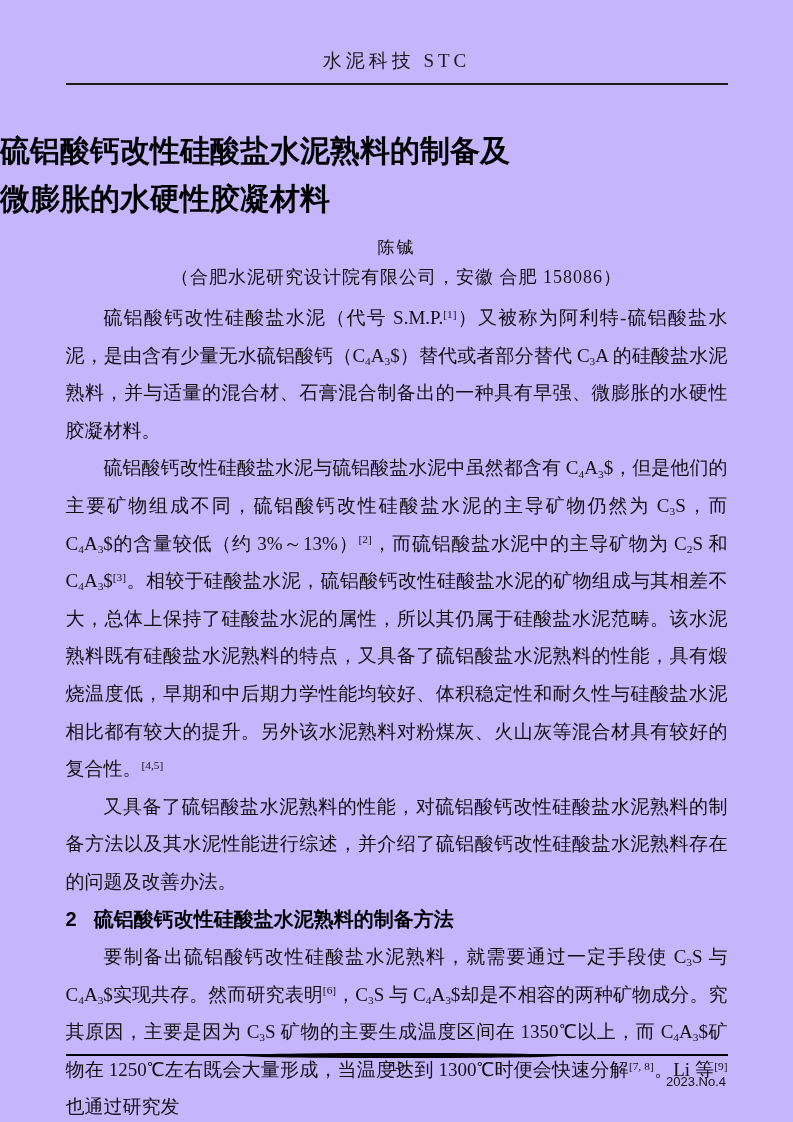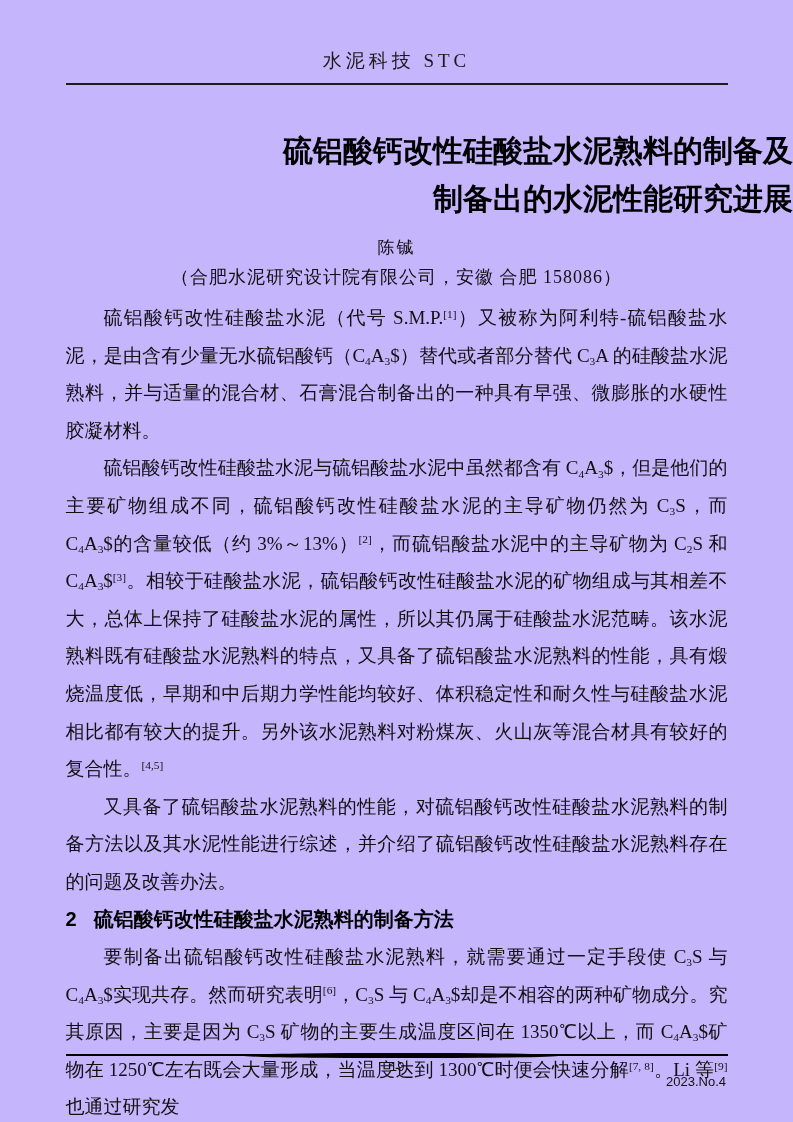--- a/index.html
+++ b/index.html
@@ -18,21 +18,21 @@
     letter-spacing:4px;
     color:#1a1a1a;
   }
   .header-rule{
     width:662px;
     margin:9px auto 0;
     border-top:2px solid #1c1c1c;
   }
   .article-title{
     margin:42px 0 0;
-    text-align:right;
+    text-align:left;
     font-family:Liberation Serif, serif;
     font-weight:bold;
     font-size:30px;
     line-height:48px;
     color:#000;
   }
   .author{
     margin-top:13px;
     text-align:center;
     font-size:17px;
@@ -115,21 +115,21 @@
 
 <div class="page">
 
   <div>
     <div class="journal-title">水泥科技 STC</div>
     <div class="header-rule"></div>
   </div>
 
   <h1 class="article-title">
     <span>硫铝酸钙改性硅酸盐水泥熟料的制备及</span><br>
-    <span>制备出的水泥性能研究进展</span>
+    <span>微膨胀的水硬性胶凝材料</span>
   </h1>
 
   <div class="author">陈铖</div>
 
   <div class="affiliation">（合肥水泥研究设计院有限公司，安徽  合肥  158086）</div>
 
   <div class="article-body" id="article-body">
       <p class="body-para">硫铝酸钙改性硅酸盐水泥（代号 S.M.P.<sup>[1]</sup>）又被称为阿利特-硫铝酸盐水泥，是由含有少量无水硫铝酸钙（C<sub>4</sub>A<sub>3</sub>$）替代或者部分替代 C<sub>3</sub>A 的硅酸盐水泥熟料，并与适量的混合材、石膏混合制备出的一种具有早强、微膨胀的水硬性胶凝材料。</p>
       <p class="body-para">硫铝酸钙改性硅酸盐水泥与硫铝酸盐水泥中虽然都含有 C<sub>4</sub>A<sub>3</sub>$，但是他们的主要矿物组成不同，硫铝酸钙改性硅酸盐水泥的主导矿物仍然为 C<sub>3</sub>S，而 C<sub>4</sub>A<sub>3</sub>$的含量较低（约 3%～13%）<sup>[2]</sup>，而硫铝酸盐水泥中的主导矿物为 C<sub>2</sub>S 和 C<sub>4</sub>A<sub>3</sub>$<sup>[3]</sup>。相较于硅酸盐水泥，硫铝酸钙改性硅酸盐水泥的矿物组成与其相差不大，总体上保持了硅酸盐水泥的属性，所以其仍属于硅酸盐水泥范畴。该水泥熟料既有硅酸盐水泥熟料的特点，又具备了硫铝酸盐水泥熟料的性能，具有煅烧温度低，早期和中后期力学性能均较好、体积稳定性和耐久性与硅酸盐水泥相比都有较大的提升。另外该水泥熟料对粉煤灰、火山灰等混合材具有较好的复合性。<sup>[4,5]</sup></p>
       <p class="body-para">又具备了硫铝酸盐水泥熟料的性能，对硫铝酸钙改性硅酸盐水泥熟料的制备方法以及其水泥性能进行综述，并介绍了硫铝酸钙改性硅酸盐水泥熟料存在的问题及改善办法。</p>

